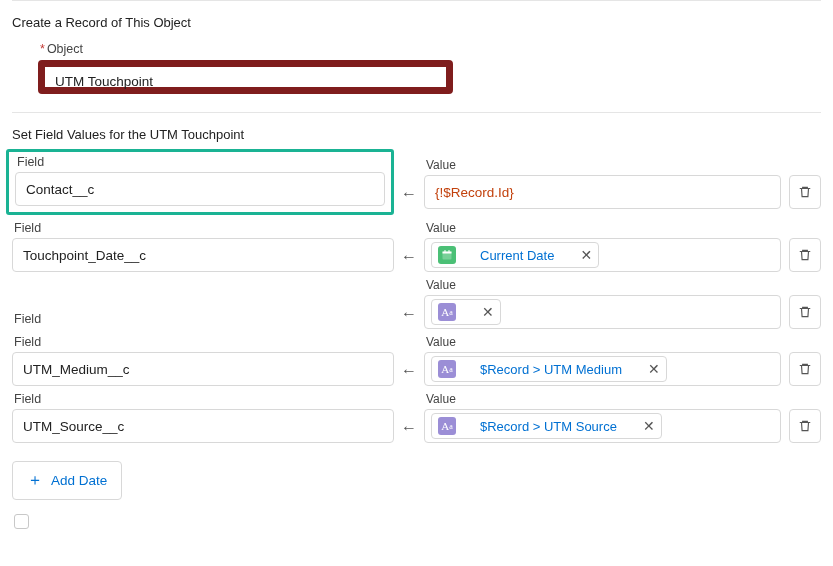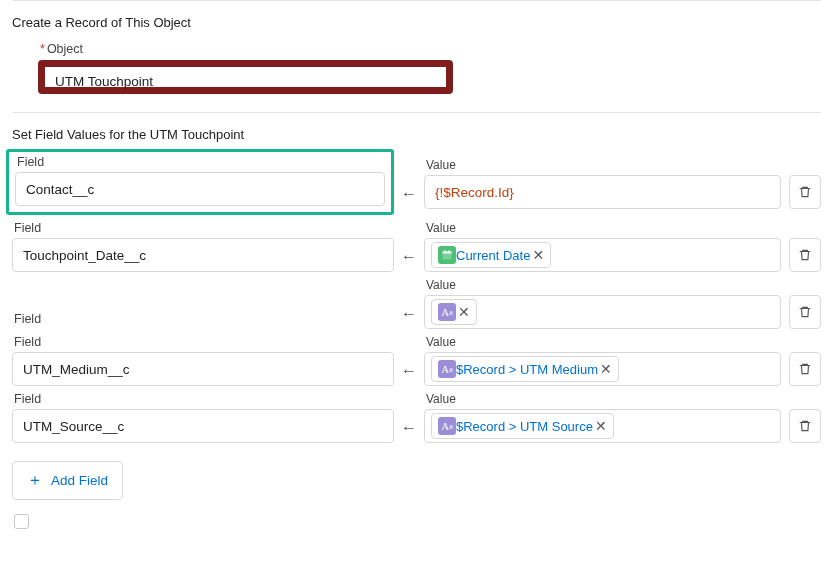--- a/index.html
+++ b/index.html
@@ -71,21 +71,21 @@
     border: 1px solid #d8d8d8;
     border-radius: 4px;
     background: #fff;
     display: flex; align-items: center; justify-content: center;
     color: #555;
     cursor: pointer;
   }
   .pill {
     display: inline-flex;
     align-items: center;
-    gap: 0;
+    gap: 24px;
     border: 1px solid #d8d8d8;
     border-radius: 4px;
     background: #fff;
     padding: 3px 6px 3px 6px;
     font-size: 13px;
     color: #0070d2;
   }
   .pill-icon {
     width: 18px; height: 18px;
     border-radius: 3px;
@@ -293,21 +293,21 @@
     <div class="del-btn">
       <svg class="trash-svg" viewBox="0 0 24 24" fill="none" stroke="#555" stroke-width="2">
           <path d="M3 6h18M8 6V4h8v2M6 6l1 14h10l1-14"></path>
         </svg>
     </div>
   </div>
 </div>
 
 <div class="add-btn">
   <span class="add-plus">＋</span>
-  <span>Add Field</span>
+  <span>Add Date</span>
 </div>
 
 <div class="chk-row">
   <span class="chk-box"></span>
 </div>
 
 
 
 
 </body></html>

